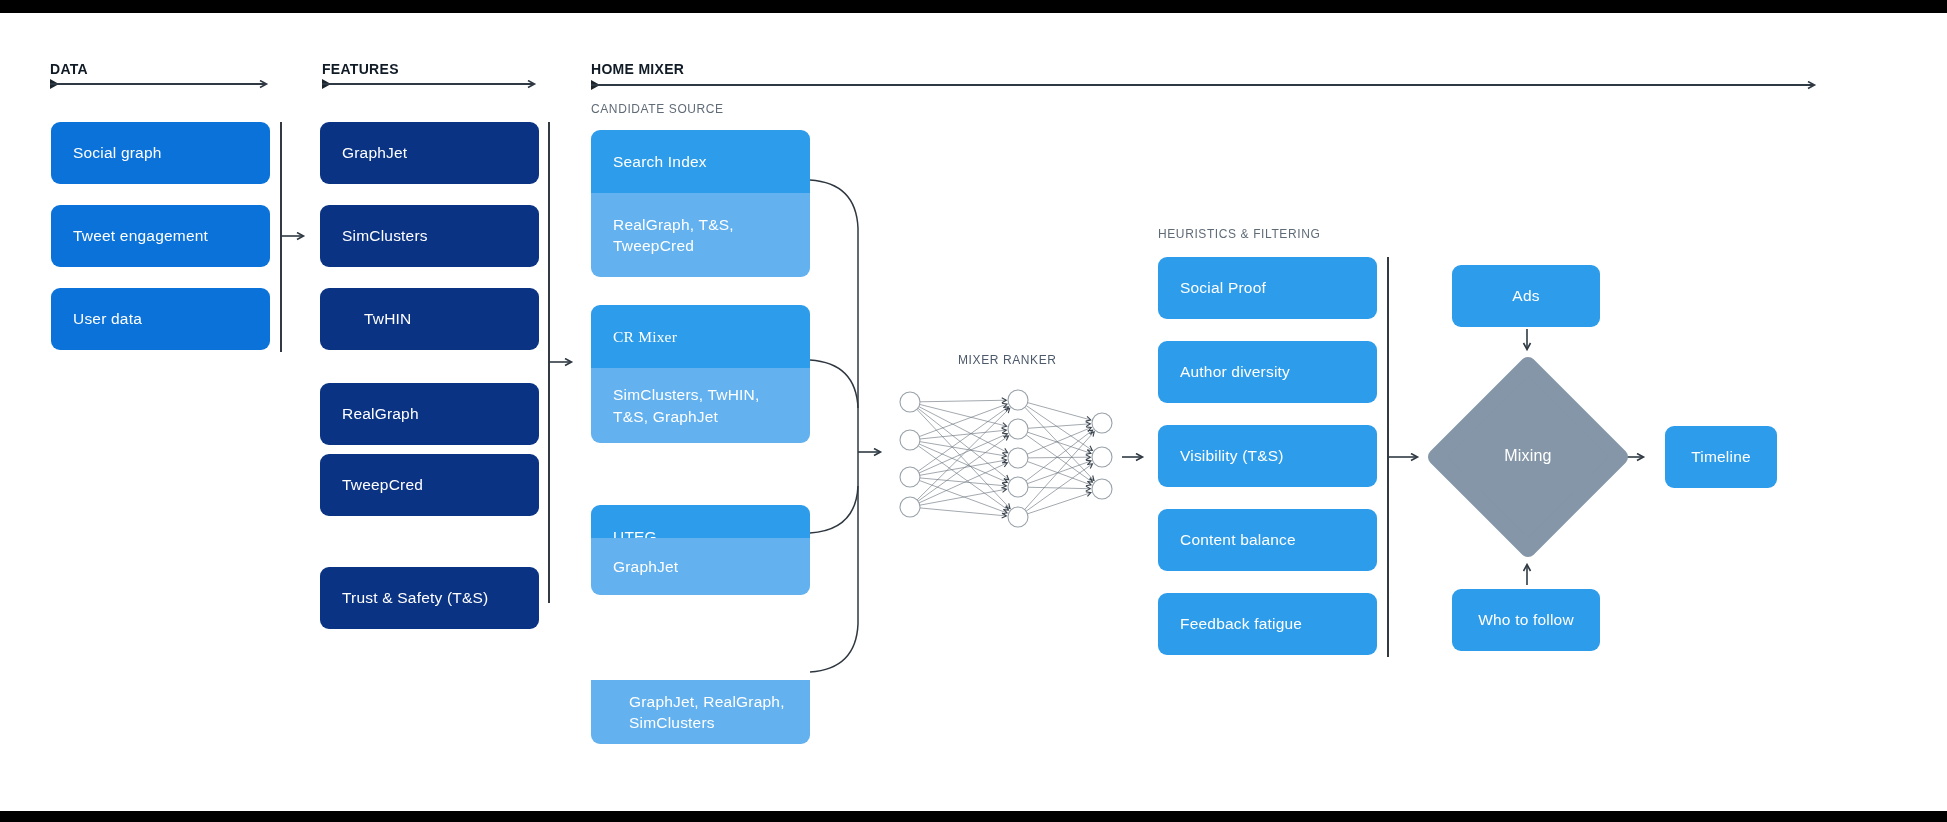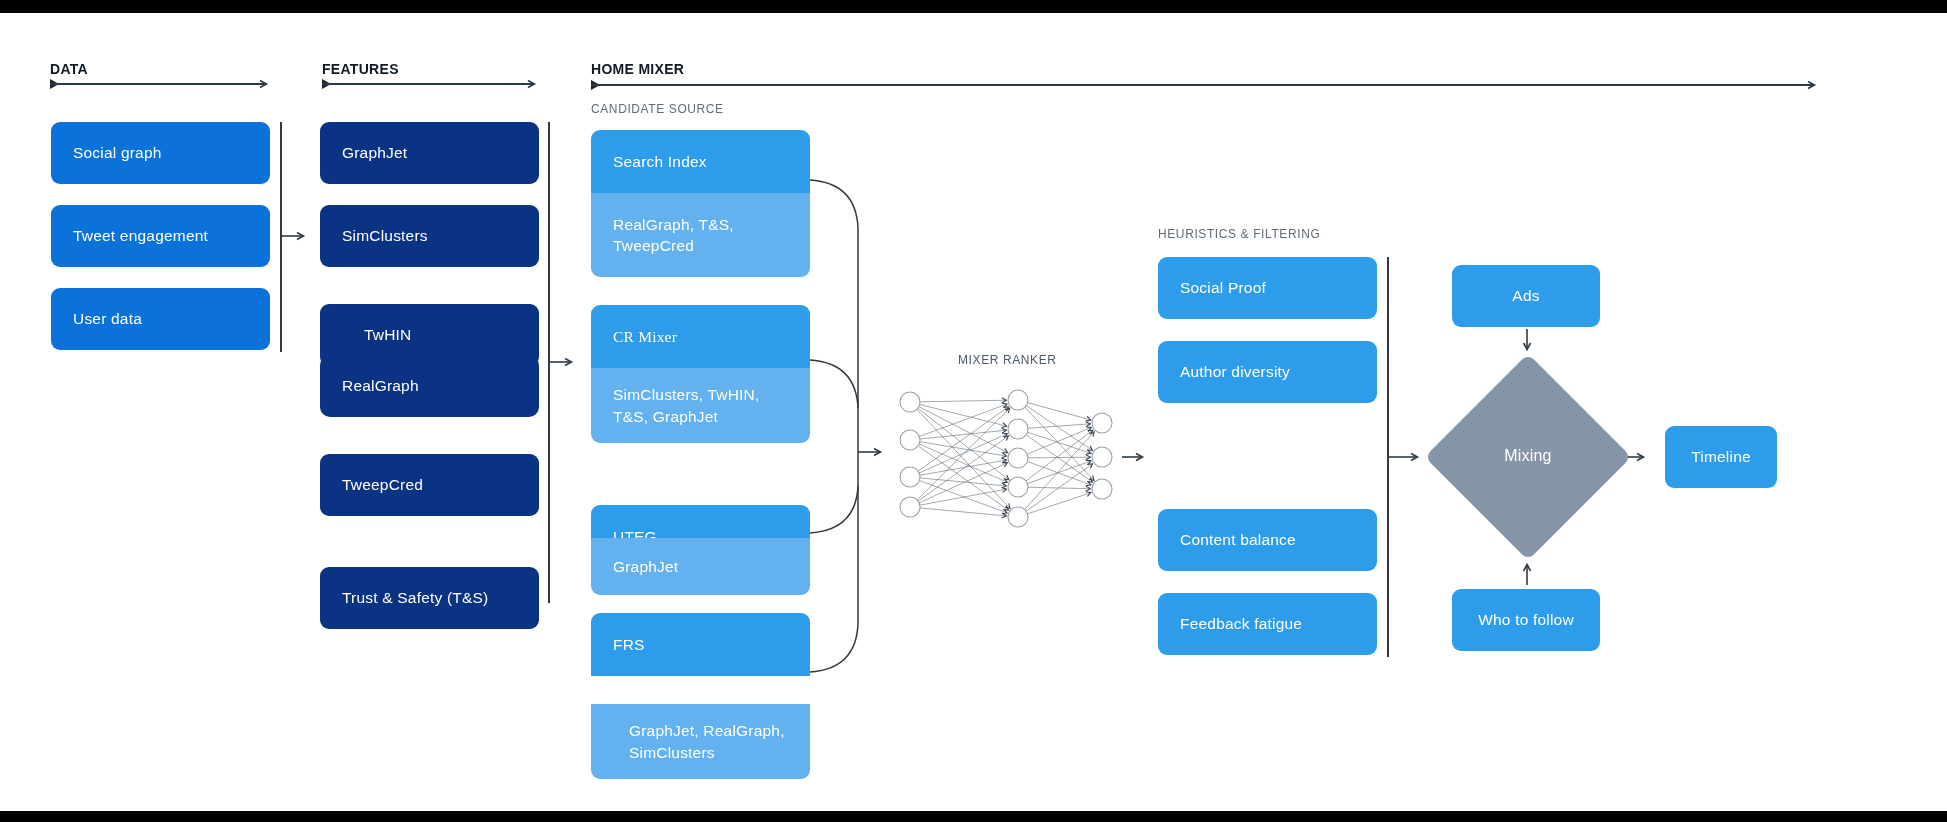--- a/index.html
+++ b/index.html
@@ -154,47 +154,47 @@
   <div class="caps-header" style="left:50px;top:61px;">DATA</div>
   <div class="caps-header" style="left:322px;top:61px;">FEATURES</div>
   <div class="caps-header" style="left:591px;top:61px;">HOME MIXER</div>
 
   <div class="box data-box" style="top:122px;">Social graph</div>
   <div class="box data-box" style="top:205px;">Tweet engagement</div>
   <div class="box data-box" style="top:288px;">User data</div>
 
   <div class="box feature-box" style="top:122px;">GraphJet</div>
   <div class="box feature-box" style="top:205px;">SimClusters</div>
-  <div class="box feature-box" style="top:304px;padding-left:44px;">TwHIN</div>
-  <div class="box feature-box" style="top:355px;border-radius:10px;">RealGraph</div>
+  <div class="box feature-box" style="top:288px;padding-left:44px;">TwHIN</div>
+  <div class="box feature-box" style="top:383px;">RealGraph</div>
   <div class="box feature-box" style="top:454px;">TweepCred</div>
   <div class="box feature-box" style="top:537px;margin-top:30px;">Trust &amp; Safety (T&amp;S)</div>
 
   <div class="caps-sub" style="left:591px;top:102px;">CANDIDATE SOURCE</div>
 
   <div class="box cs-head" style="top:130px;">Search Index</div>
   <div class="box cs-sub" style="top:193px;height:84px;">RealGraph, T&amp;S,
 TweepCred</div>
 
   <div class="box cs-head" style="top:305px;font-family:Liberation Serif, serif;">CR Mixer</div>
   <div class="box cs-sub" style="top:368px;height:75px;">SimClusters, TwHIN,
 T&amp;S, GraphJet</div>
 
   <div class="box cs-head" style="top:497px;margin-top:8px;">UTEG</div>
   <div class="box cs-sub" style="top:538px;height:57px;">GraphJet</div>
 
-  <div class="box cs-head" style="top:613px;">FRS</div>
-  <div class="box cs-sub" style="top:704px;height:75px;padding-left:38px;">GraphJet, RealGraph,
+  <div class="box cs-sub" style="top:680px;height:64px;padding-left:38px;">GraphJet, RealGraph,
 SimClusters</div>
 
   <div class="caps-sub" style="left:958px;top:353px;color:#4c596b;">MIXER RANKER</div>
 
   <div class="caps-sub" style="left:1158px;top:227px;">HEURISTICS &amp; FILTERING</div>
   <div class="box heur-box" style="top:257px;">Social Proof</div>
   <div class="box heur-box" style="top:341px;">Author diversity</div>
+  <div class="box heur-box" style="top:425px;">Visibility (T&amp;S)</div>
   <div class="box heur-box" style="top:509px;">Content balance</div>
   <div class="box heur-box" style="top:593px;">Feedback fatigue</div>
 
   <div class="box side-box centered" style="left:1452px;top:265px;">Ads</div>
   <div class="mixing-label">Mixing</div>
   <div class="box side-box centered" style="left:1452px;top:589px;">Who to follow</div>
   <div class="box centered" style="left:1665px;top:426px;width:112px;height:62px;background:#2d9cea;">Timeline</div>
 
 </div>
 

